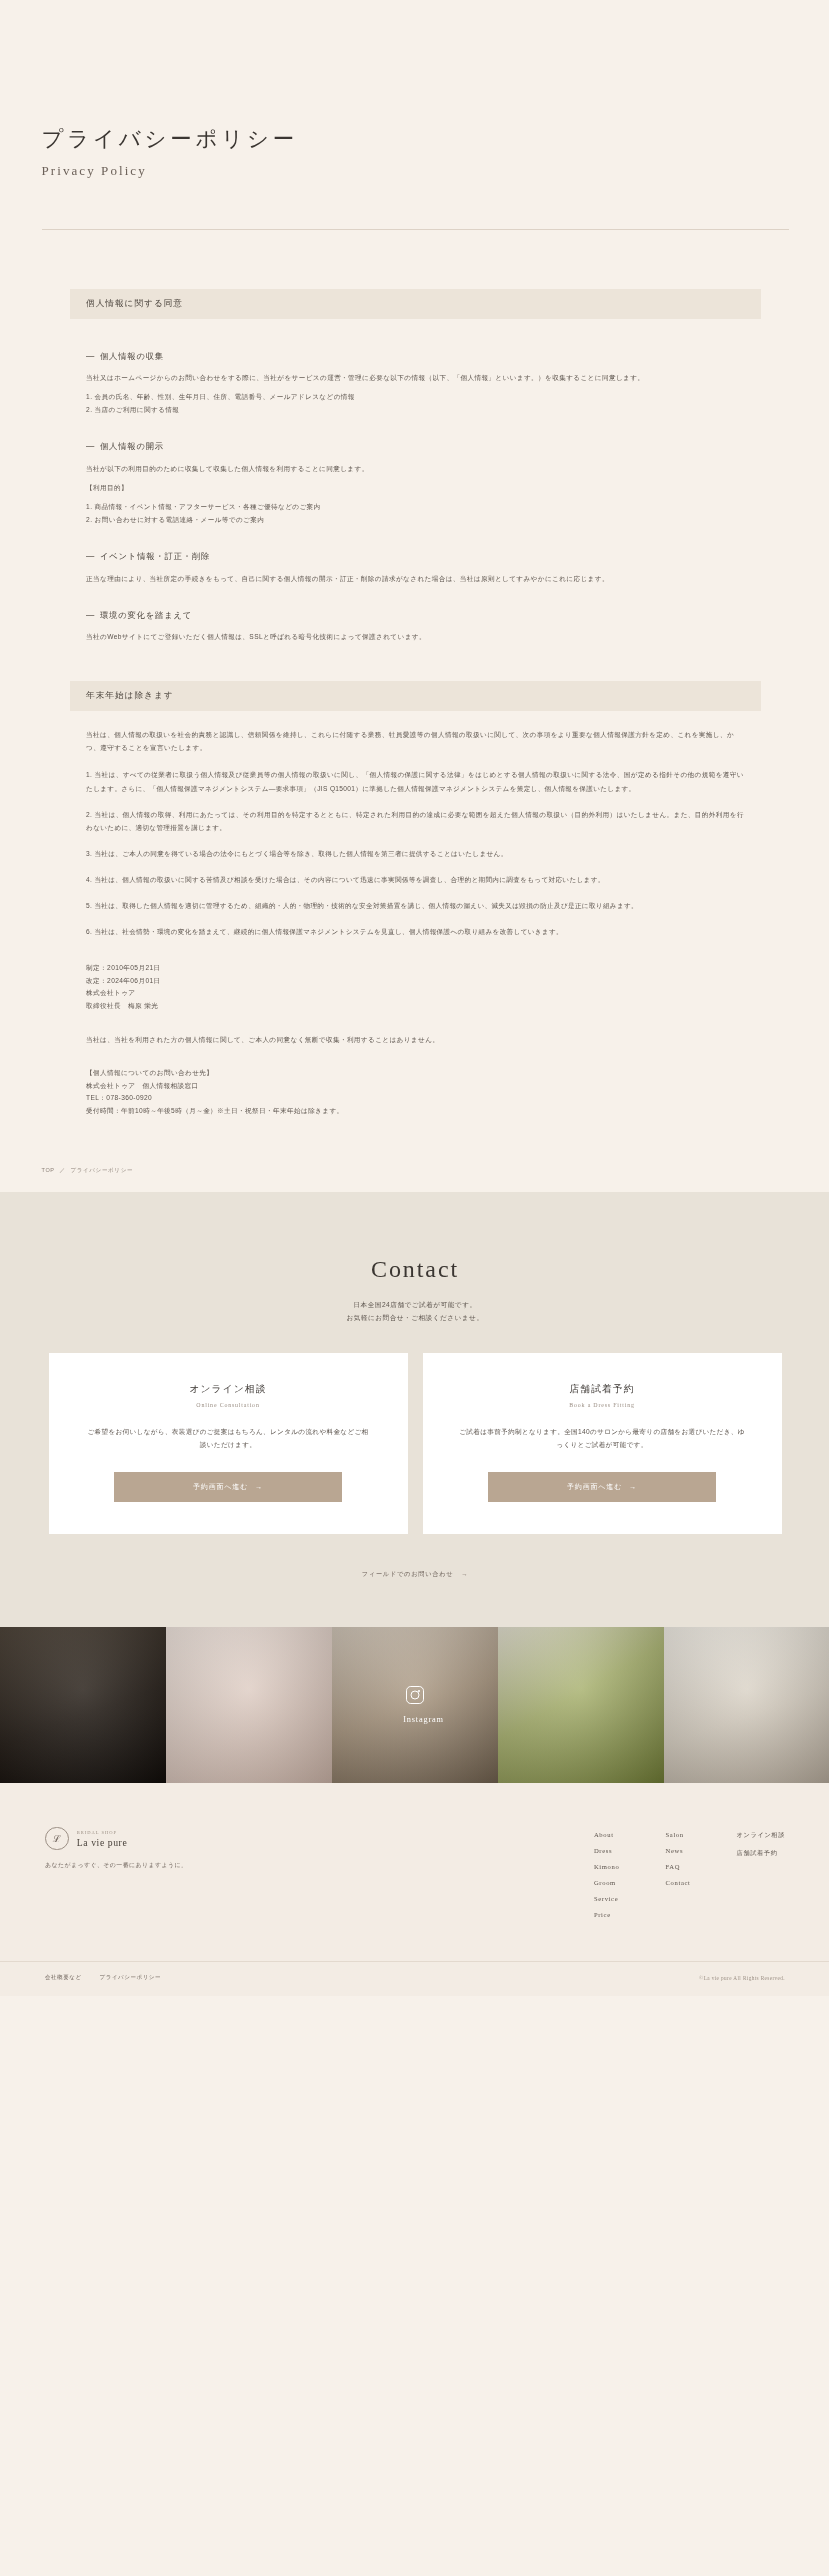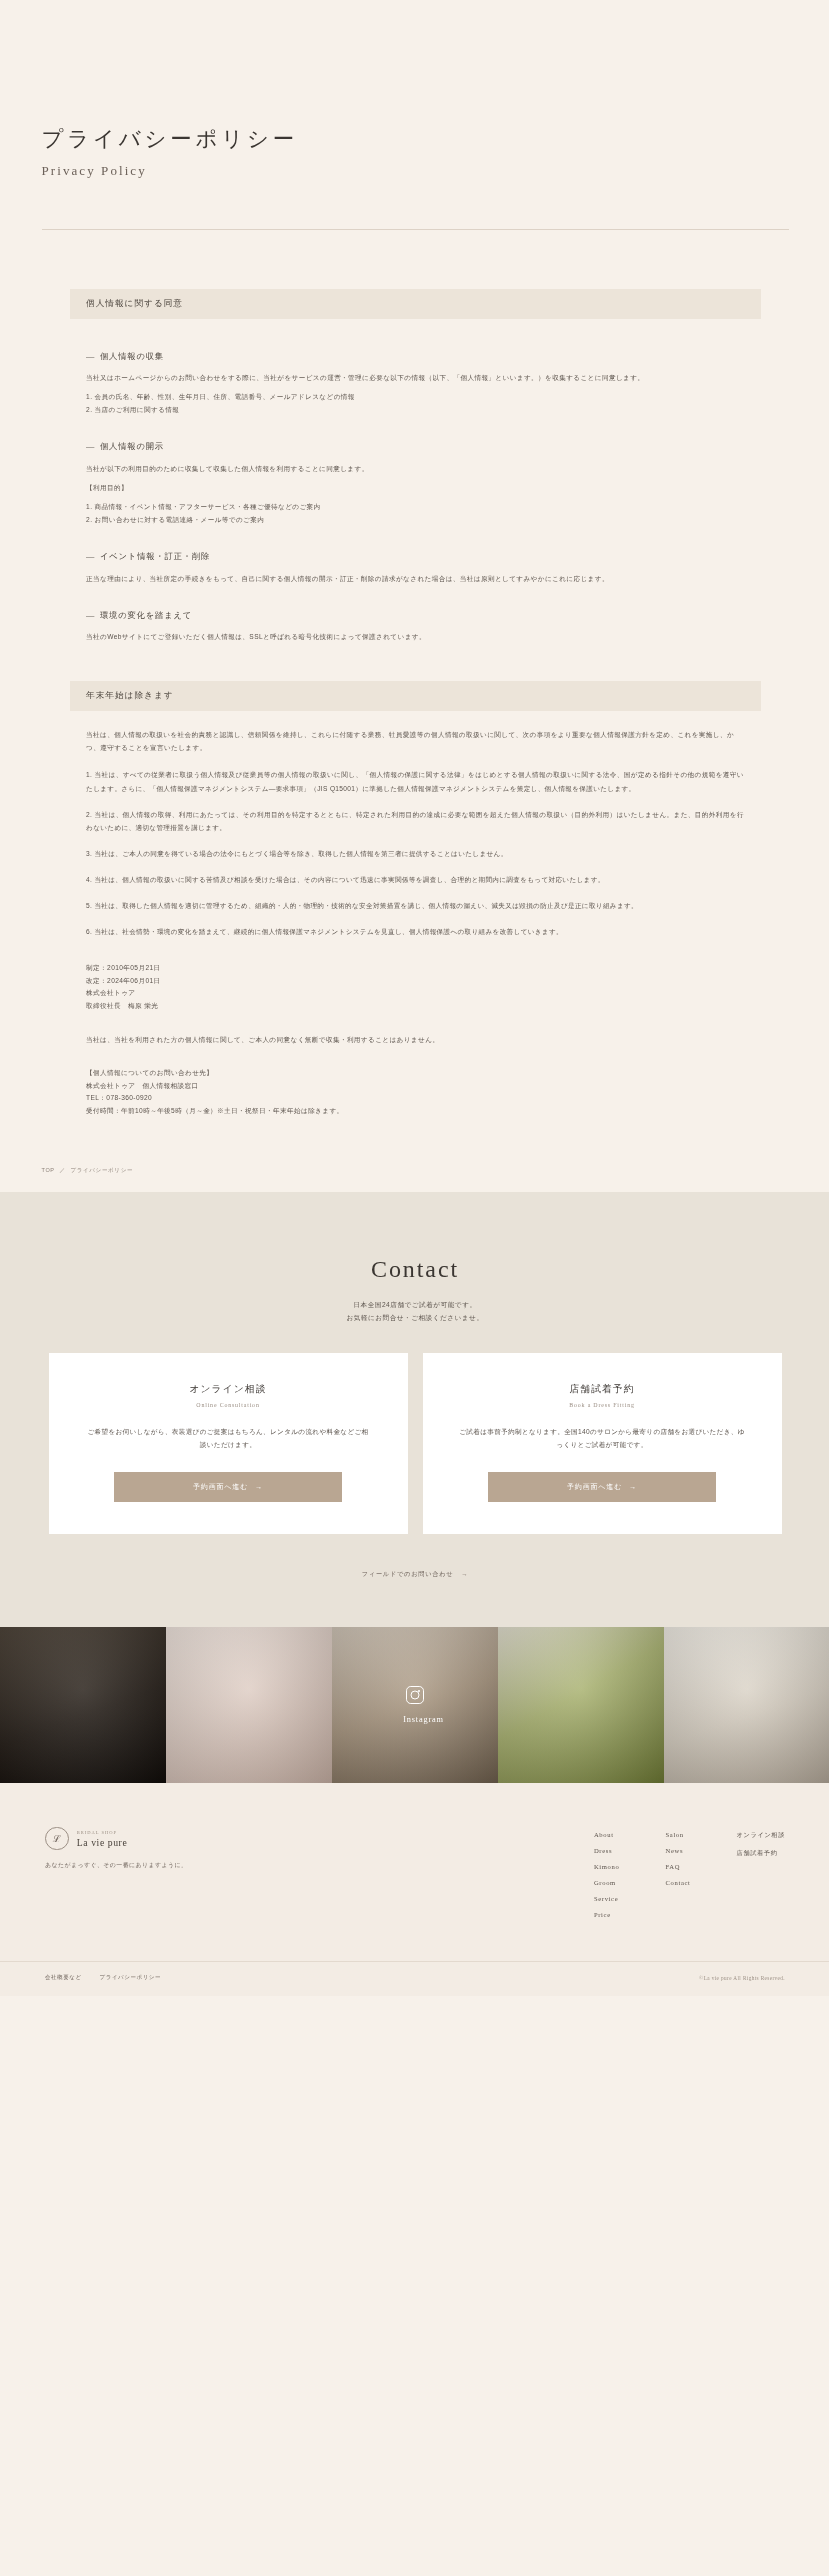--- a/index.html
+++ b/index.html
@@ -53,21 +53,20 @@
     letter-spacing: 0.12em;
     color: #4a433c;
   }
   .sec-body { padding: 7px 16.6px 0 16.6px; }
 
   .sub-head {
     font-size: 8.3px;
     letter-spacing: 0.10em;
     margin: 25px 0 9.7px 0;
     color: #4a433c;
-    font-family: Liberation Serif, serif;
   }
   .sub-head .dash { letter-spacing: 0; margin-right: 5.5px; }
 
   .para {
     font-size: 6.6px;
     line-height: 2.0;
     letter-spacing: 0.06em;
     color: #5b534c;
     margin-bottom: 5.5px;
   }

